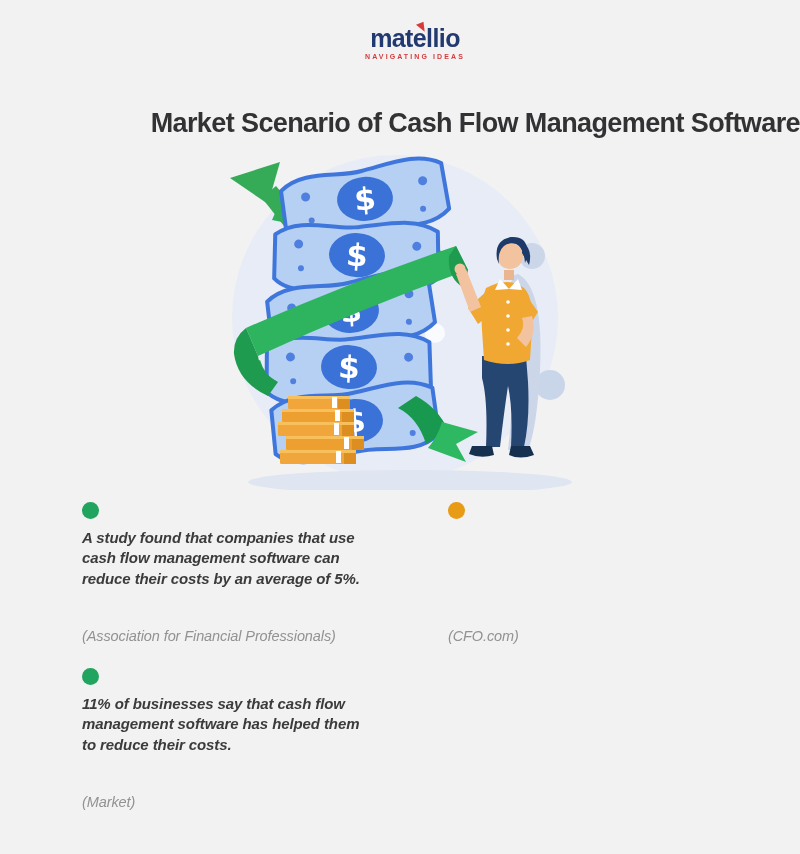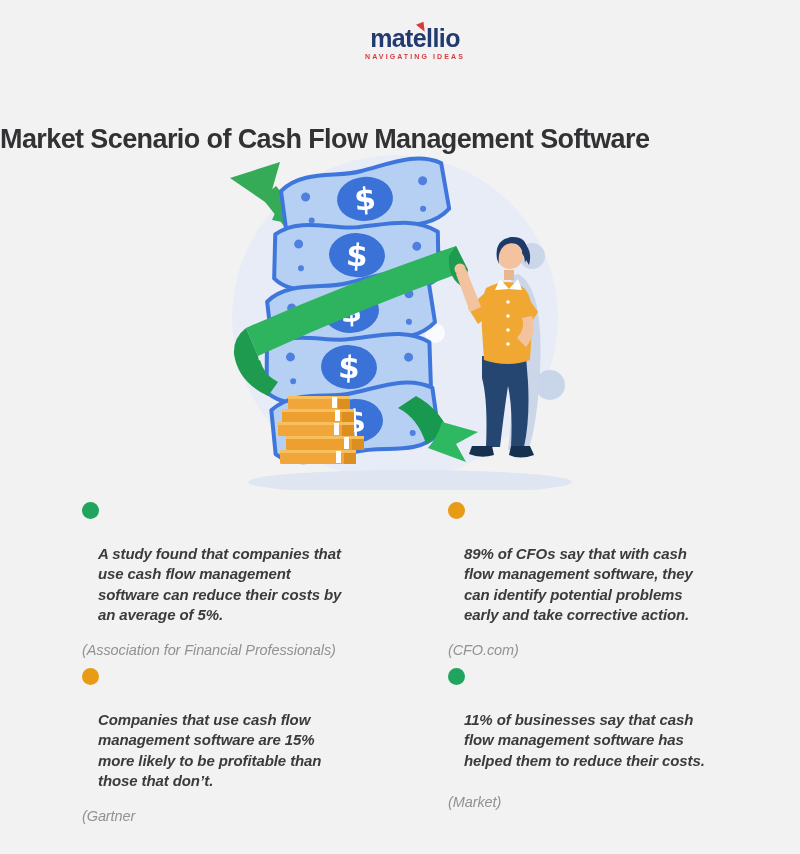--- a/index.html
+++ b/index.html
@@ -17,32 +17,32 @@
   .logo-accent{
     position:absolute;top:-4px;left:52%;width:0;height:0;
     border-left:4px solid transparent;border-right:7px solid transparent;
     border-bottom:7px solid #d83a3c;transform:rotate(38deg);
   }
   .logo-tagline{
     margin-top:2px;font-size:7px;font-weight:bold;letter-spacing:2.1px;
     color:#d83a3c;
   }
   .title{
-    position:absolute;top:106px;left:0;width:800px;text-align:left;
+    position:absolute;top:90px;left:0;width:800px;text-align:right;
     font-size:27px;font-weight:bold;color:#323234;letter-spacing:-0.6px;
   }
   .illustration{position:absolute;left:220px;top:150px;width:360px;height:340px;}
   .stats{
     position:absolute;left:82px;top:502px;width:651px;
     display:grid;grid-template-columns:285px 285px;column-gap:81px;row-gap:24px;
   }
   .stat{height:142px;display:flex;flex-direction:column;align-items:flex-start;}
   .dot{width:17px;height:17px;border-radius:50%;margin-bottom:9px;flex:none;}
   .stat-text{
-    margin:16px;font-style:italic;font-weight:bold;font-size:15px;line-height:1.36;
+    margin:0;font-style:italic;font-weight:bold;font-size:15px;line-height:1.36;
     color:#3b3b3b;letter-spacing:-0.1px;
   }
   .stat-source{
     margin:0;margin-top:auto;font-style:italic;font-size:14.5px;color:#929292;
     letter-spacing:-0.1px;
     text-align:right;
   }
 </style>
 </head>
 <body style="background: rgb(242, 242, 243);">
@@ -188,26 +188,20 @@
 </div>
 
 <section class="stats">
   <div class="stat">
     <span class="dot" style="background: rgb(33, 164, 94);"></span>
     <p class="stat-text">A study found that companies that use cash flow management software can reduce their costs by an average of 5%.</p>
     <p class="stat-source">(Association for Financial Professionals)</p>
   </div>
   <div class="stat">
     <span class="dot" style="background: rgb(232, 156, 21);"></span>
-    <p class="stat-text">89% of CFOs say that with cash flow management software, they can identify potential problems early and take corrective action.</p>
     <p class="stat-source">(CFO.com)</p>
-  </div>
-  <div class="stat">
-    <span class="dot" style="background: rgb(232, 156, 21);"></span>
-    <p class="stat-text">Companies that use cash flow management software are 15% more likely to be profitable than those that don’t.</p>
-    <p class="stat-source">(Gartner</p>
   </div>
   <div class="stat">
     <span class="dot" style="background: rgb(33, 164, 94);"></span>
     <p class="stat-text">11% of businesses say that cash flow management software has helped them to reduce their costs.</p>
     <p class="stat-source">(Market)</p>
   </div>
 </section>
 
 </body></html>

